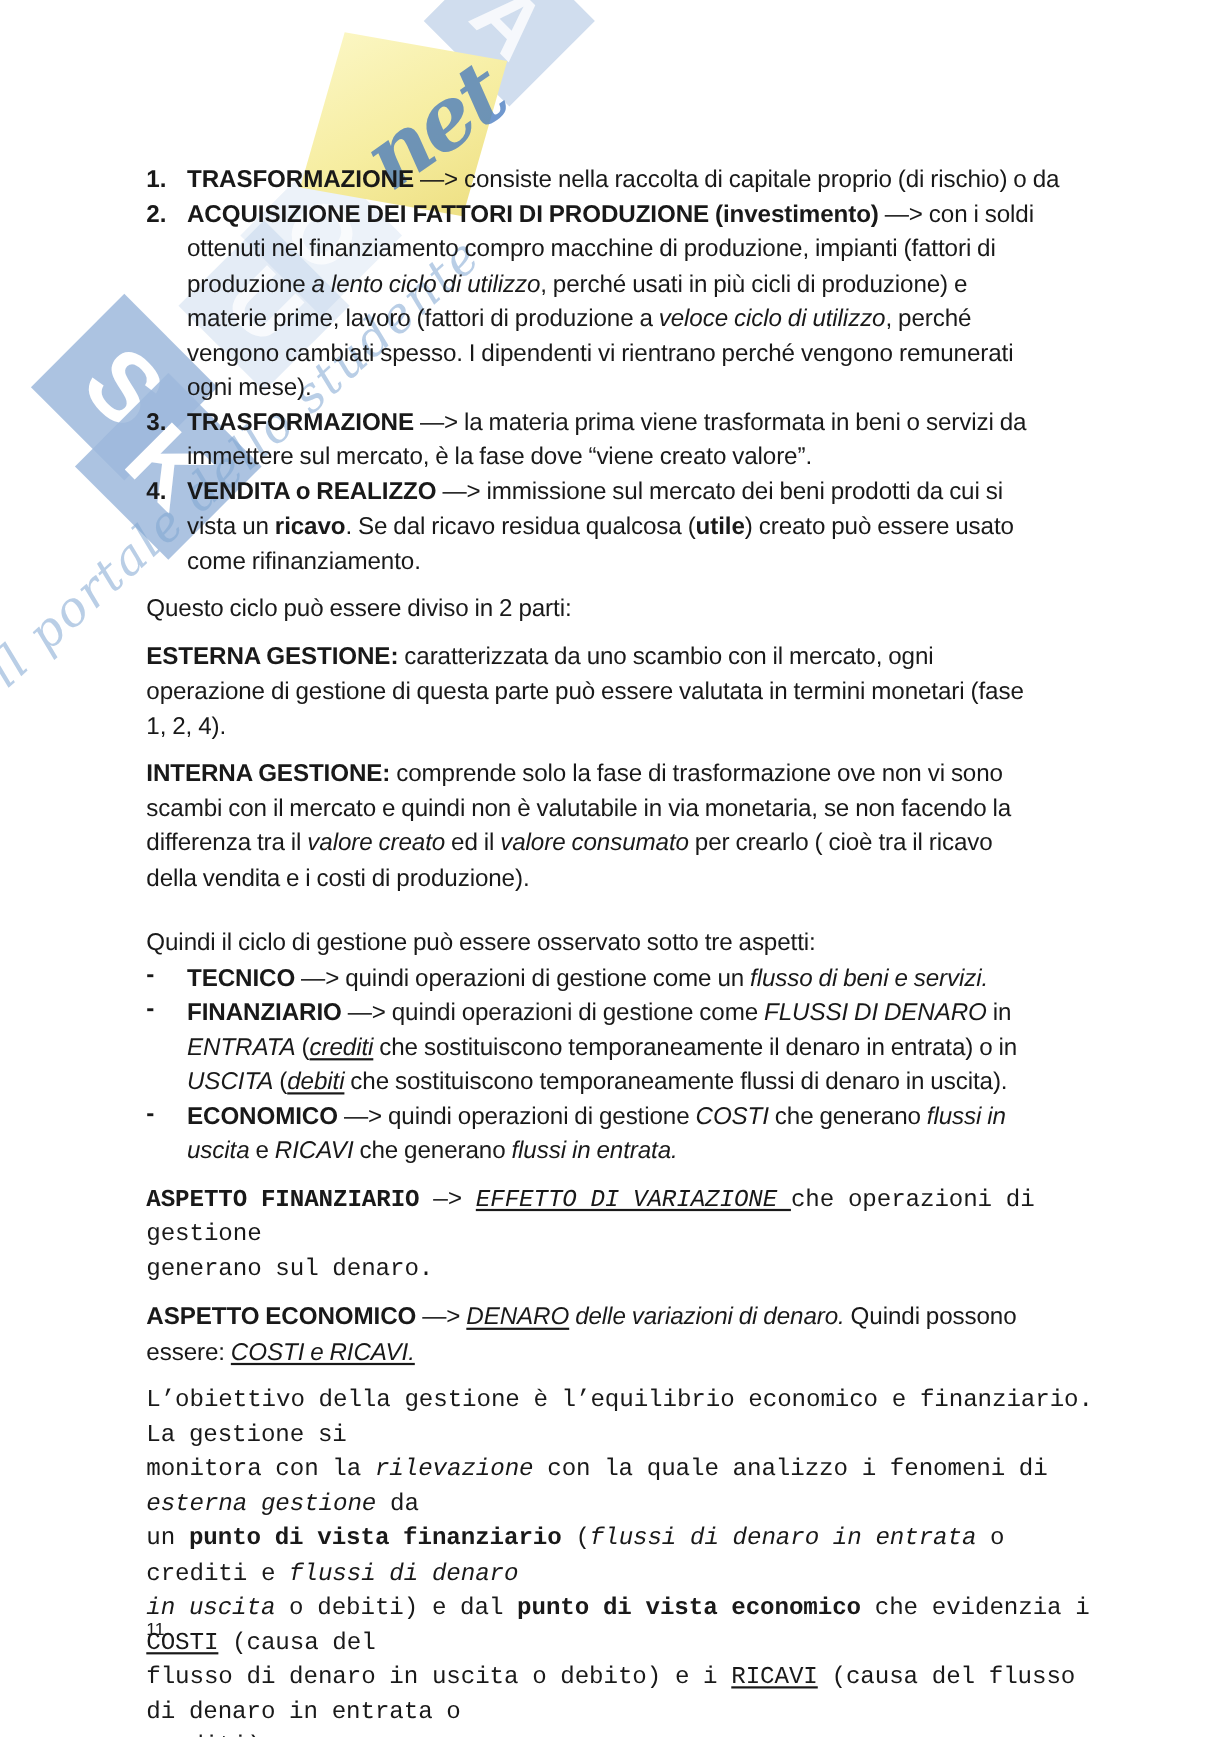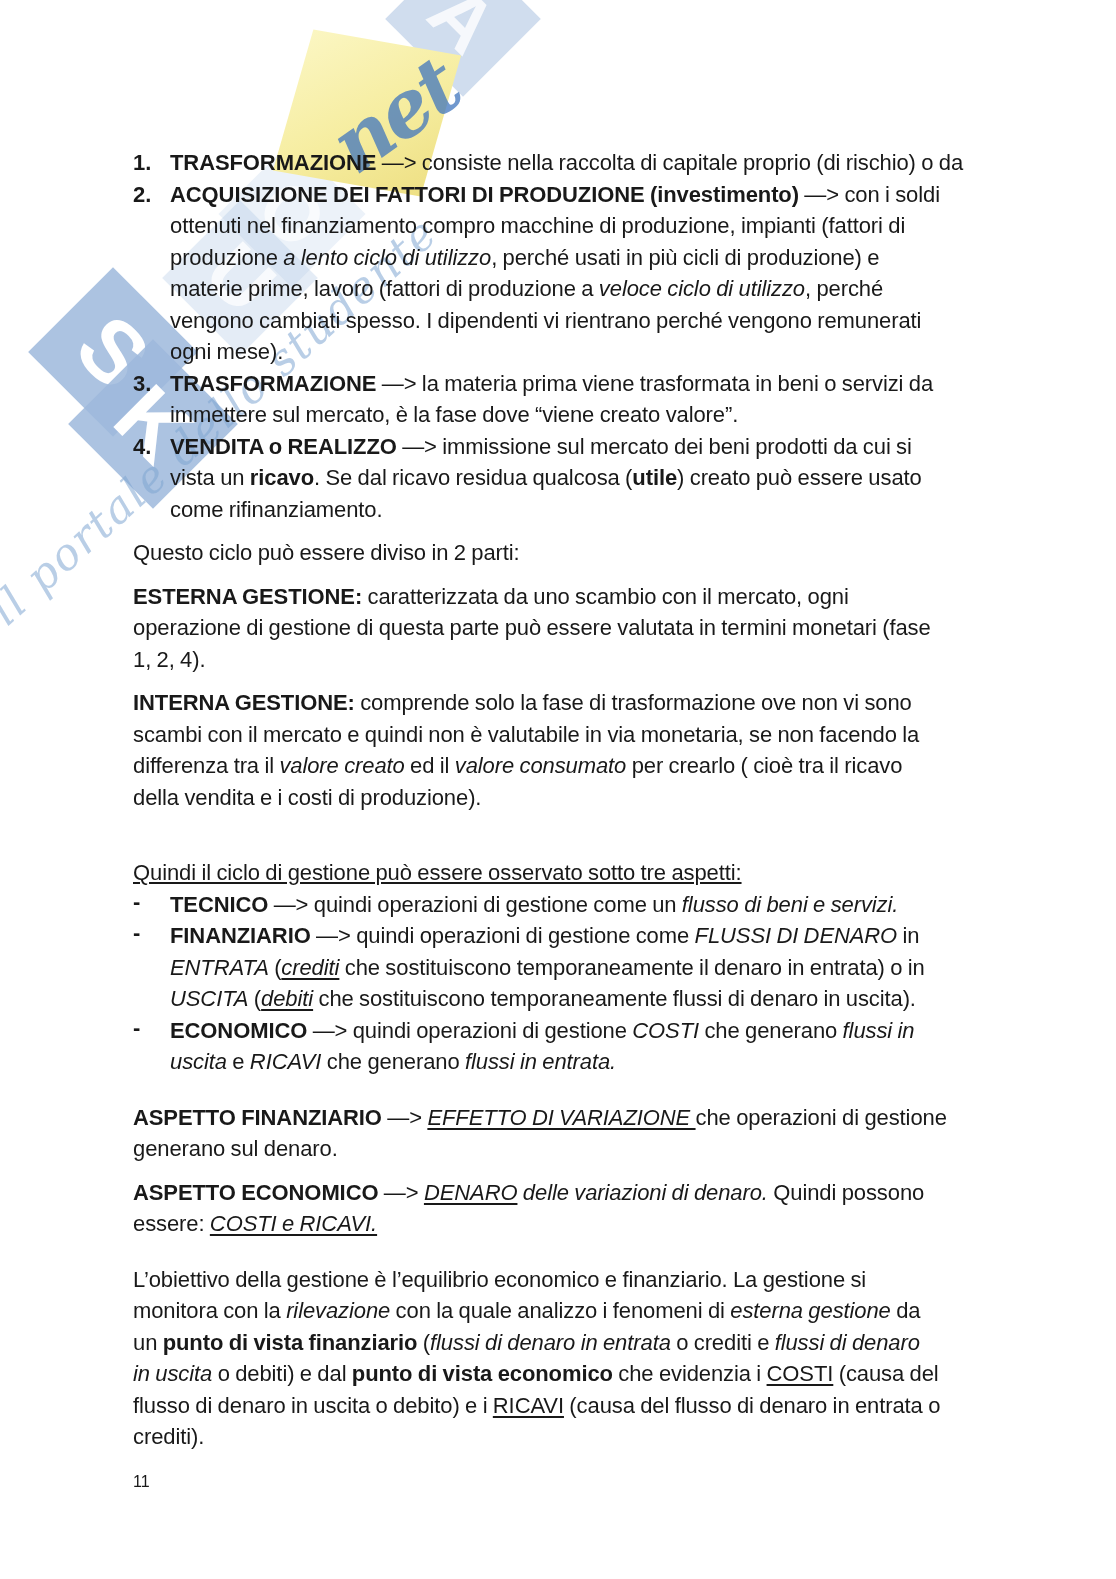--- a/index.html
+++ b/index.html
@@ -28,22 +28,22 @@
           font-family:"DejaVu Serif",serif;font-style:italic;font-size:44px;
           color:rgba(128,165,210,0.55);letter-spacing:2px;line-height:1;white-space:nowrap;}
   
   .content{position:absolute;left:133px;top:147px;width:872px;z-index:2;
            font-size:22px;line-height:31.5px;letter-spacing:-0.1px;word-spacing:-0.6px;}
   .row{display:flex;align-items:flex-start;}
   .row .marker{flex:0 0 37px;font-weight:700;}
   .row.dash .marker{position:relative;top:-3px;}
   .row .txt{flex:1;min-width:0;}
   .para{display:block;margin-top:12px;}
-  .gap-lg{margin-top:44px;text-decoration:underline;}
-  .gap-sm{margin-top:24px;}
+  .gap-lg{margin-top:28px;}
+  .gap-sm{margin-top:13px;font-family:Liberation Mono, monospace;}
   .b{font-weight:700;}
   .i{font-style:italic;}
   .u{text-decoration:underline;text-decoration-thickness:2px;text-underline-offset:3px;}
   .pagenum{position:absolute;left:133px;top:1466px;z-index:2;font-size:16px;line-height:31.5px;}
 </style>
 </head>
 <body>
 
 <div class="watermark">
   <div id="wm-tiles">

